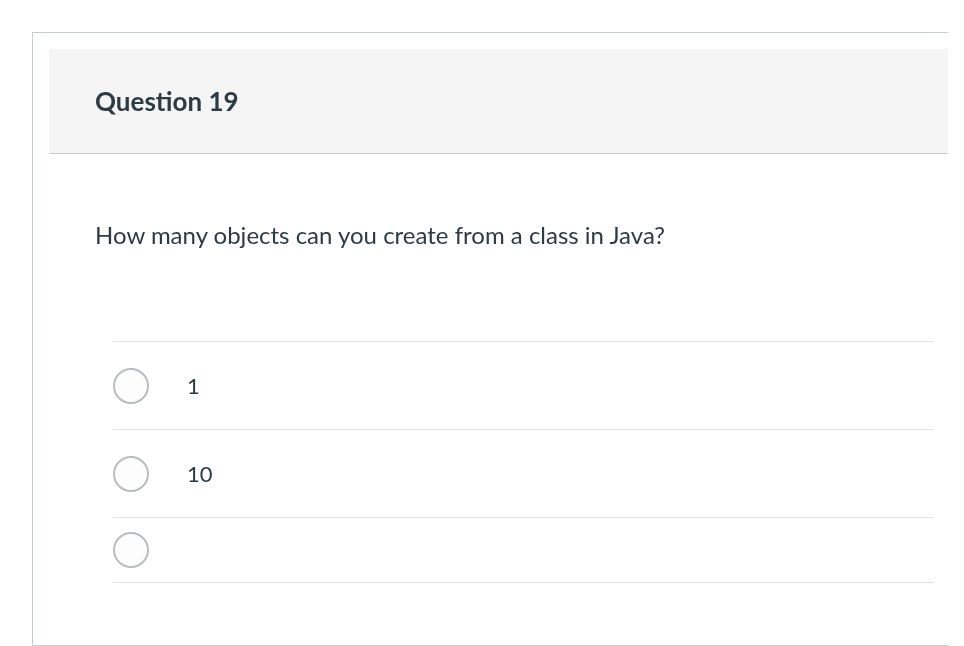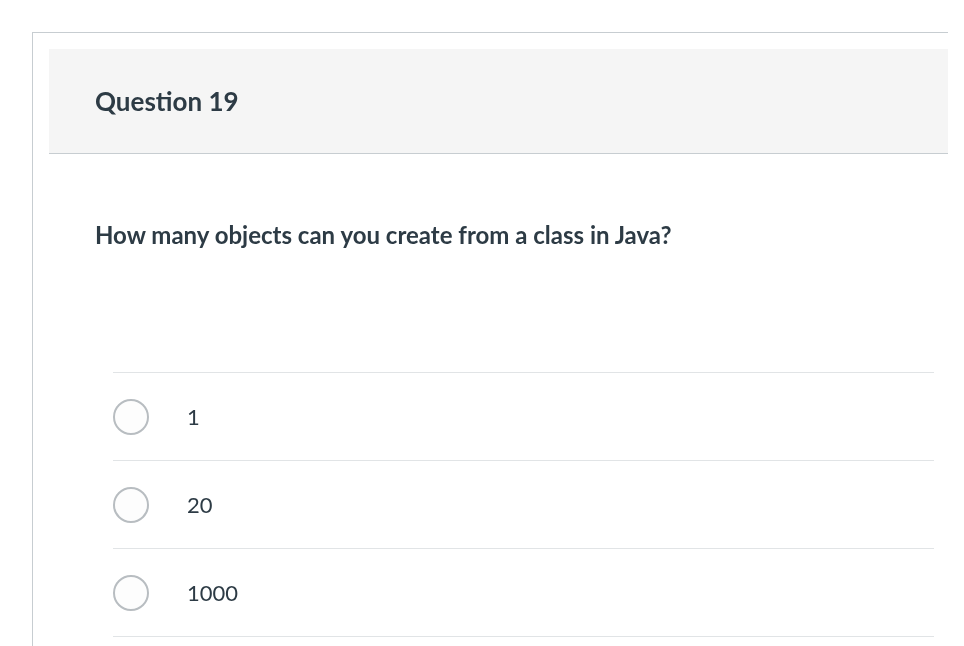--- a/index.html
+++ b/index.html
@@ -26,23 +26,23 @@
     .question-header h2 {
       font-size: 26px;
       font-weight: 700;
       color: #2d3b45;
     }
     .question-body {
       padding: 50px 30px 30px 30px;
     }
     .question-text {
       font-size: 24px;
-      font-weight: 700;
+      font-weight: 400;
       color: #2d3b45;
-      margin-bottom: 91px;
+      margin-bottom: 60px;
     }
     .options {
       margin-left: 18px;
     }
     .option-row {
       display: flex;
       align-items: center;
       border-top: 1px solid #e1e4e6;
       padding: 14px 0;
     }
@@ -76,27 +76,23 @@
     <p class="question-text">How many objects can you create from a class in Java?</p>
     <div class="options">
 
       <div class="option-row">
         <span class="radio-circle"></span>
         <span class="option-label">1</span>
       </div>
 
       <div class="option-row">
         <span class="radio-circle"></span>
-        <span class="option-label">20</span>
+        <span class="option-label">10</span>
       </div>
 
-      <div class="option-row">
-        <span class="radio-circle"></span>
-        <span class="option-label">1000</span>
-      </div>
 
       <div class="option-row">
         <span class="radio-circle"></span>
       </div>
 
     </div>
   </div>
 </div>
 
 </body></html>

